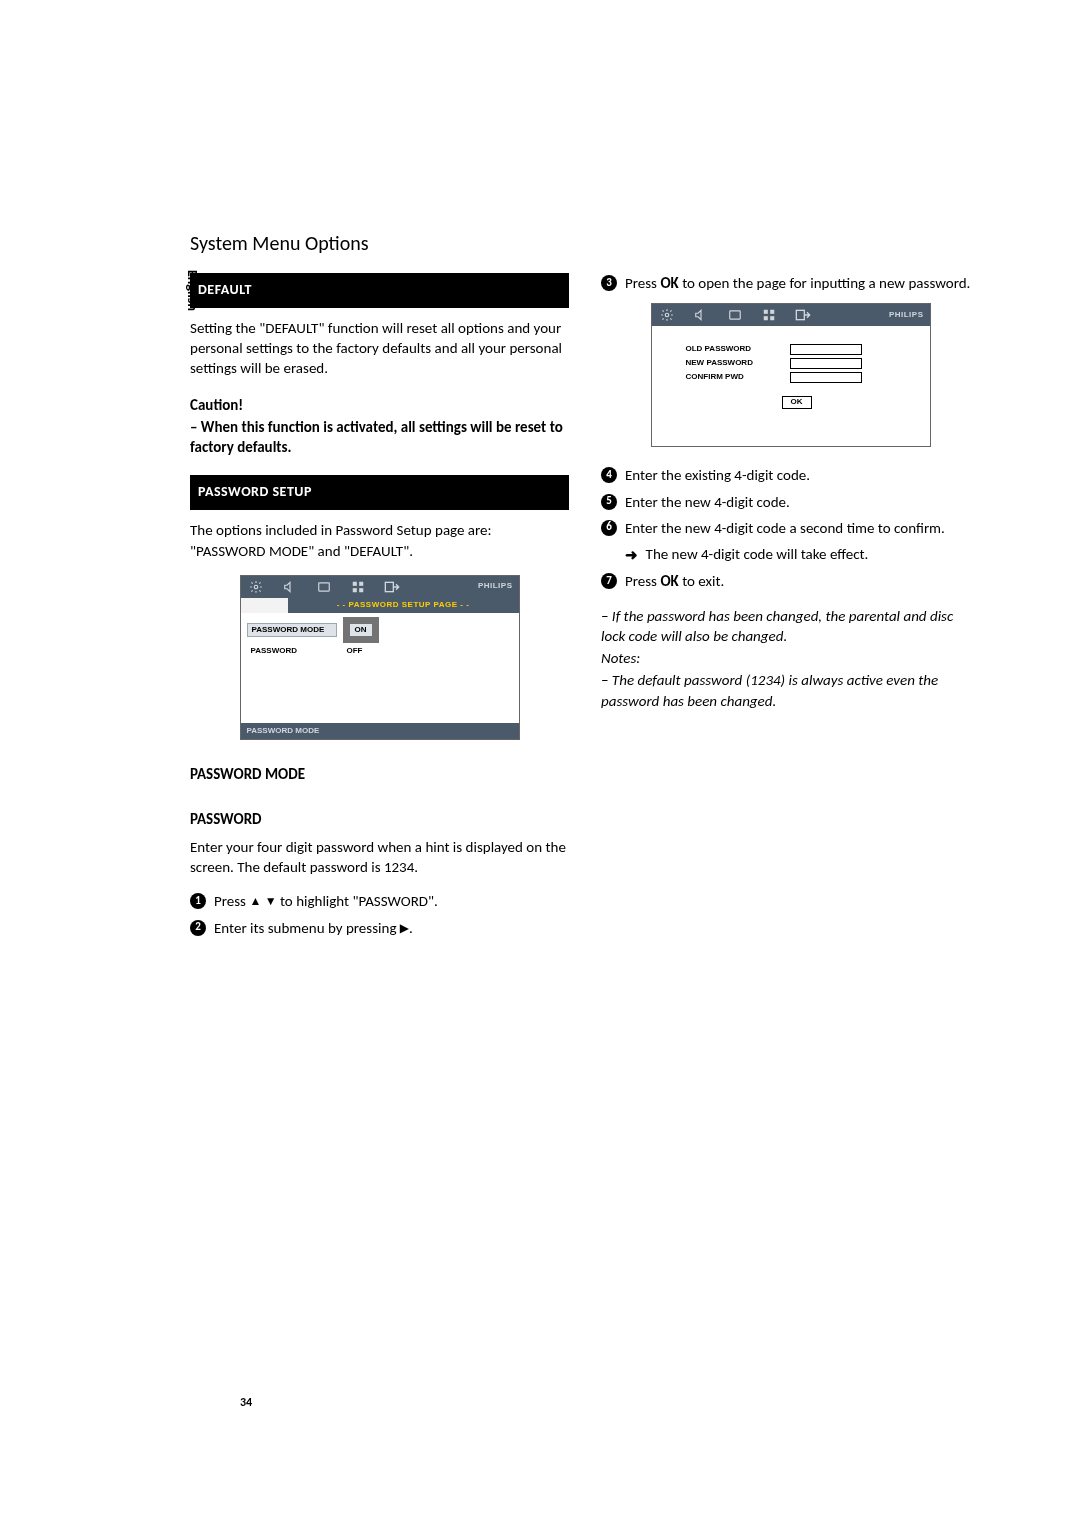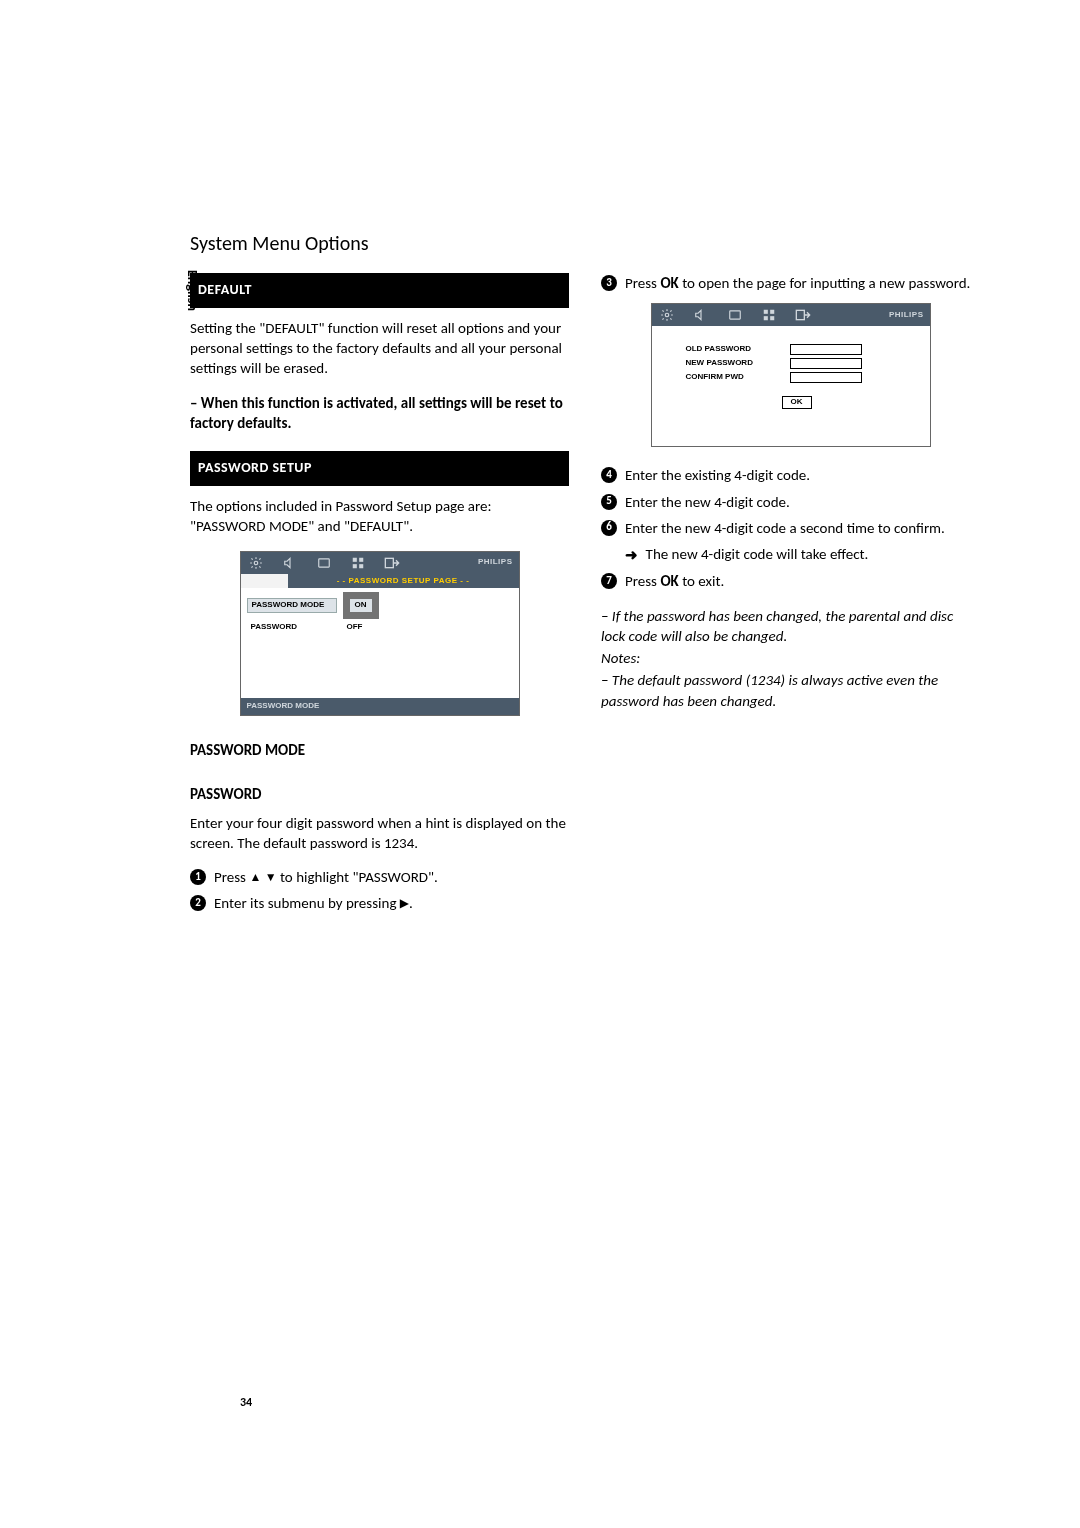--- a/index.html
+++ b/index.html
@@ -189,20 +189,21 @@
 <div class="page">
   <h1>System Menu Options</h1>
 
   <div class="columns">
 
     <div class="col">
 
       <div class="section-bar">DEFAULT</div>
       <p>Setting the "DEFAULT" function will reset all options and your personal settings to the factory defaults and all your personal settings will be erased.</p>
 
+      <p class="bold-sub">Caution!</p>
       <p style="font-weight:bold;">– When this function is activated, all settings will be reset to factory defaults.</p>
 
       <div class="section-bar" style="margin-top:18px;">PASSWORD SETUP</div>
       <p>The options included in Password Setup page are: "PASSWORD MODE" and "DEFAULT".</p>
 
       <div class="osd">
         <div class="osd-top">
           <span class="osd-icon">
               <svg width="14" height="14" viewBox="0 0 24 24" fill="none" stroke="#cfd6dc" stroke-width="2">
                 <circle cx="12" cy="12" r="3"></circle>

